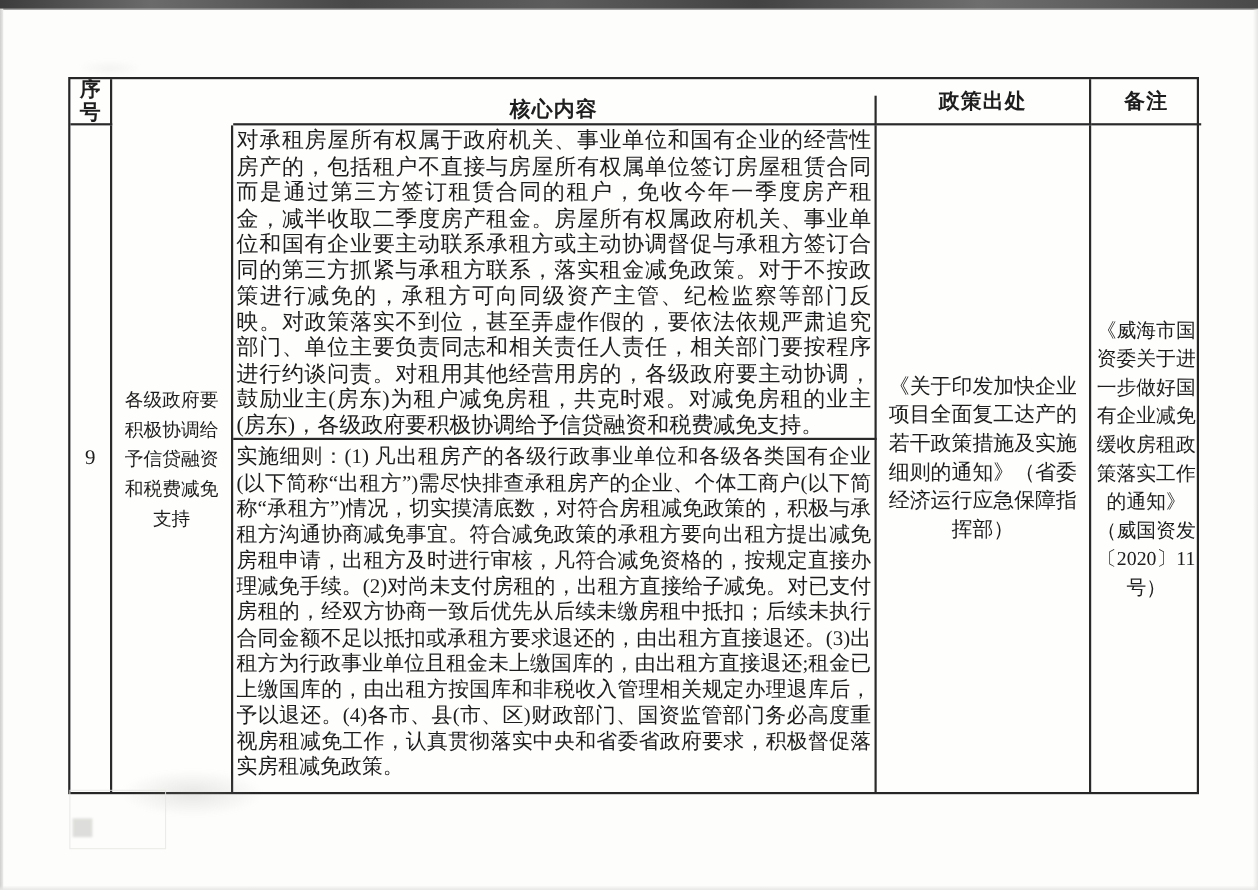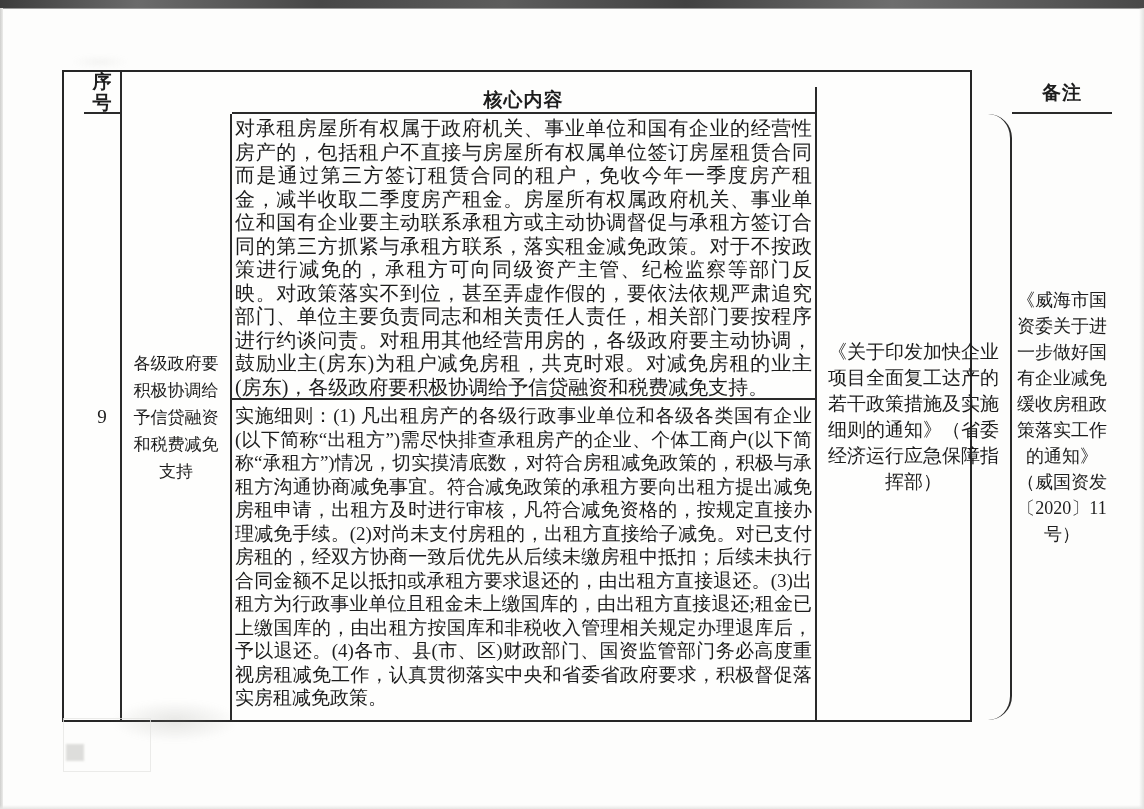--- a/index.html
+++ b/index.html
@@ -22,28 +22,27 @@
   .scan-edge-right{
     position:absolute;right:0;top:8px;width:5px;height:801px;
     background:linear-gradient(270deg,#e3e3e1,rgba(250,250,248,0));
   }
   .scan-edge-bottom{
     position:absolute;left:0;bottom:0;width:1144px;height:4px;
     background:linear-gradient(0deg,#e6e6e4,rgba(250,250,248,0));
   }
   
   .doc-table{
-    position:absolute;left:62px;top:70px;width:910px;height:652px;
+    position:absolute;left:62px;top:70px;width:1028px;height:652px;
     display:grid;
     grid-template-columns:38px 110px 585px 195px 100px;
     grid-template-rows:42px 286px auto;
     border:2px solid #262626;
     box-sizing:border-box;
     background:#fefefd;
-    padding-left:20px;
   }
   .cell{
     box-sizing:border-box;
     border-right:2px solid #2a2a2a;
     border-bottom:2px solid #2a2a2a;
     overflow:hidden;
   }
   .cell.last-col{border-right:none;}
   .cell.no-bottom{border-bottom:none;}
   .th{
@@ -75,21 +74,20 @@
   .td-content-b{
     grid-column:3;grid-row:3;
     font-size:19px;line-height:23.5px;
     text-align:justify;padding:4px 3px 0 3px;
   }
   .td-source{
     grid-column:4;grid-row:2/4;
     display:flex;align-items:center;justify-content:center;
     font-size:19px;line-height:26px;text-align:center;
     padding:0 8px;
-    border-radius:24px;
   }
   .td-remark{
     grid-column:5;grid-row:2/4;
     display:flex;align-items:center;justify-content:center;
     font-size:18px;line-height:26px;text-align:center;
     padding:0 2px;
   }
   
   .ghost-box{
     position:absolute;left:63px;top:718px;width:86px;height:52px;
@@ -121,20 +119,23 @@
   <div class="scan-edge-bottom"></div>
 
   <div class="doc-table">
 
     <div class="cell th th-no">
       <span>序号</span>
     </div>
     <div class="cell th th-content">
       <span>核心内容</span>
     </div>
+    <div class="cell th th-source">
+      <span>政策出处</span>
+    </div>
     <div class="cell th th-remark last-col">
       <span>备注</span>
     </div>
 
     <div class="cell td-no no-bottom">
       <span>9</span>
     </div>
 
     <div class="cell td-keyword no-bottom">
       <span>各级政府要积极协调给予信贷融资和税费减免支持</span>

